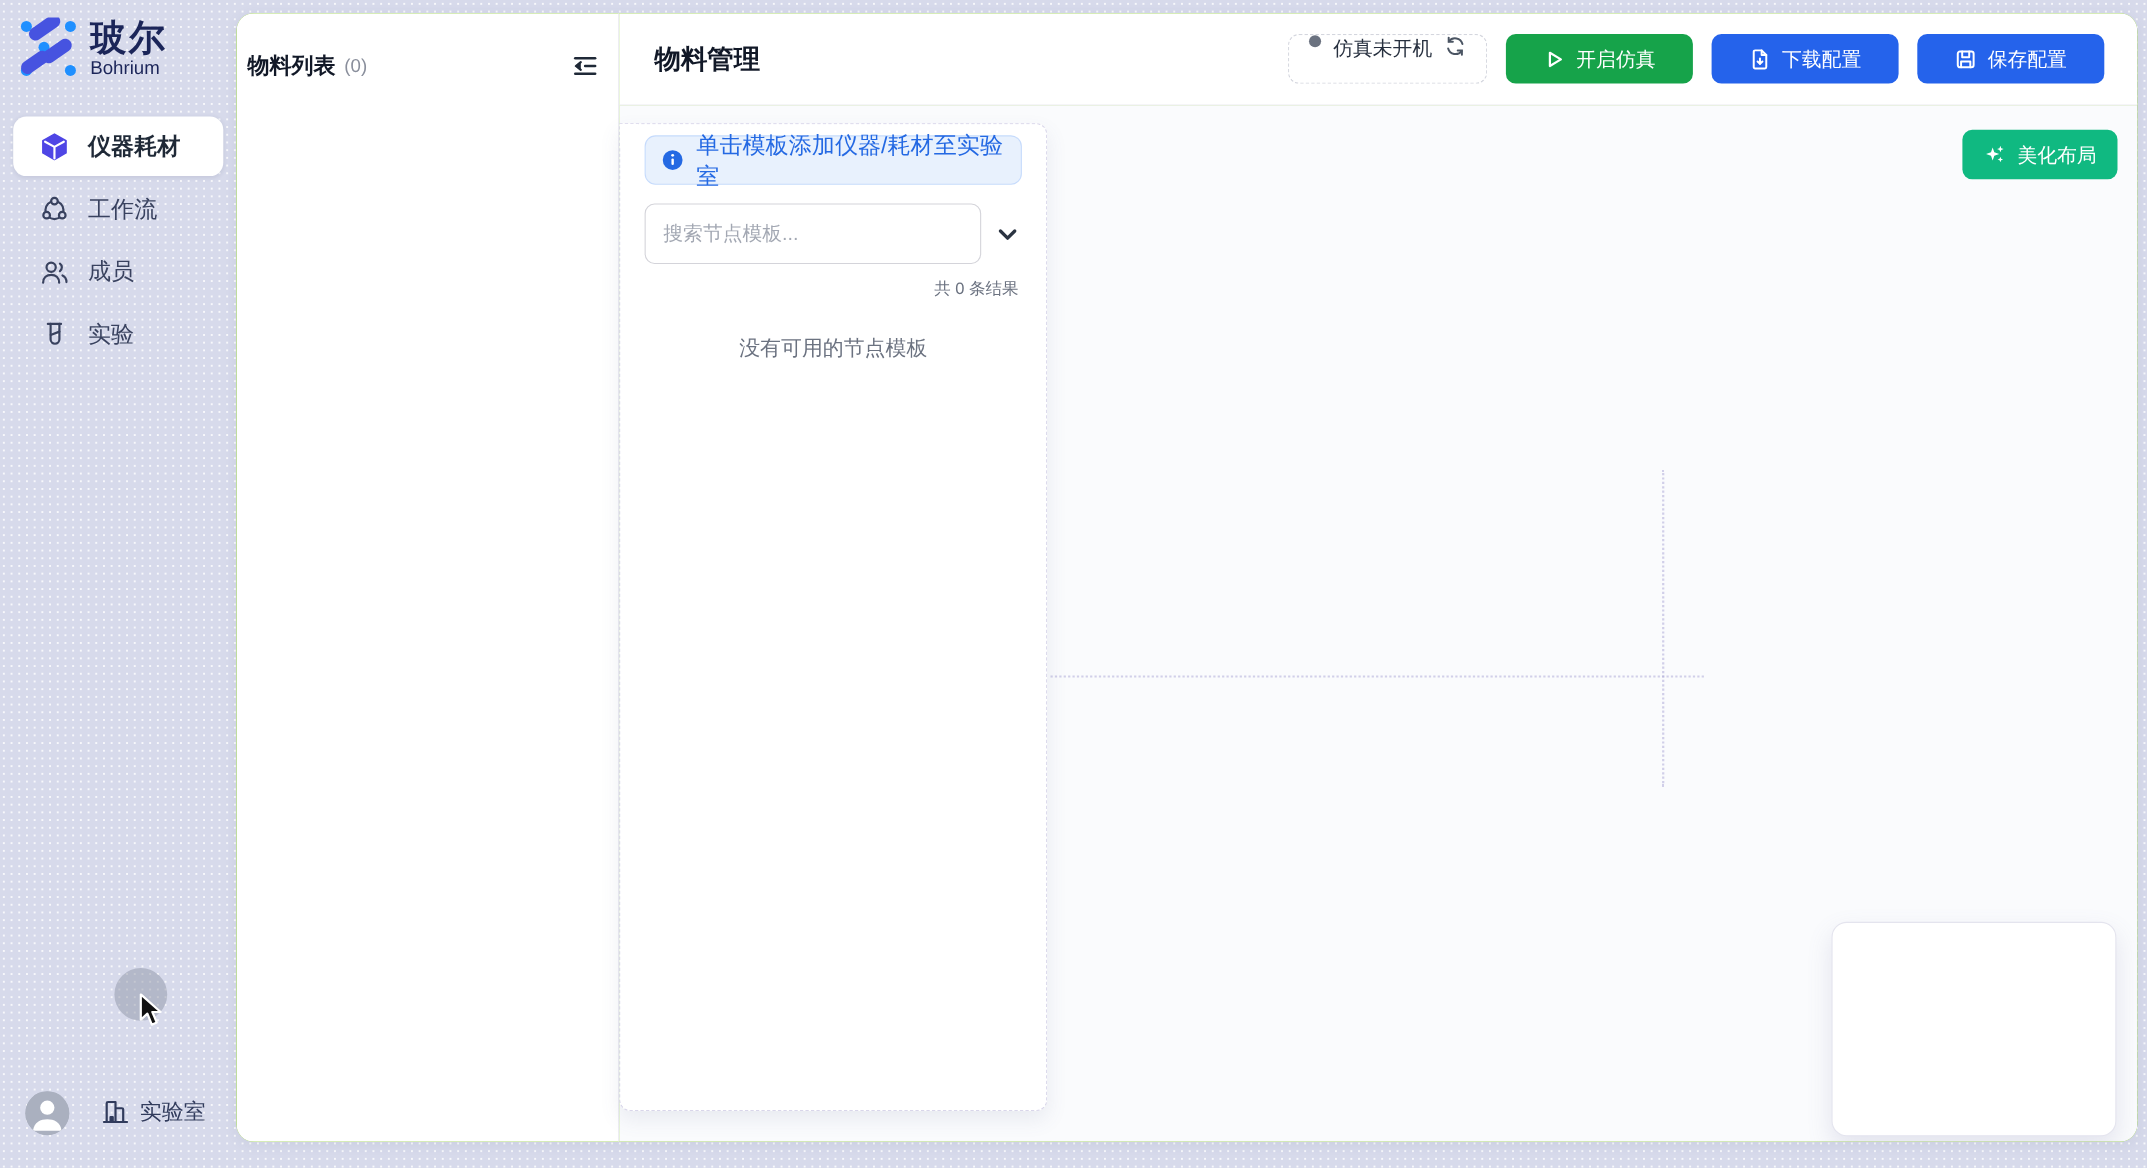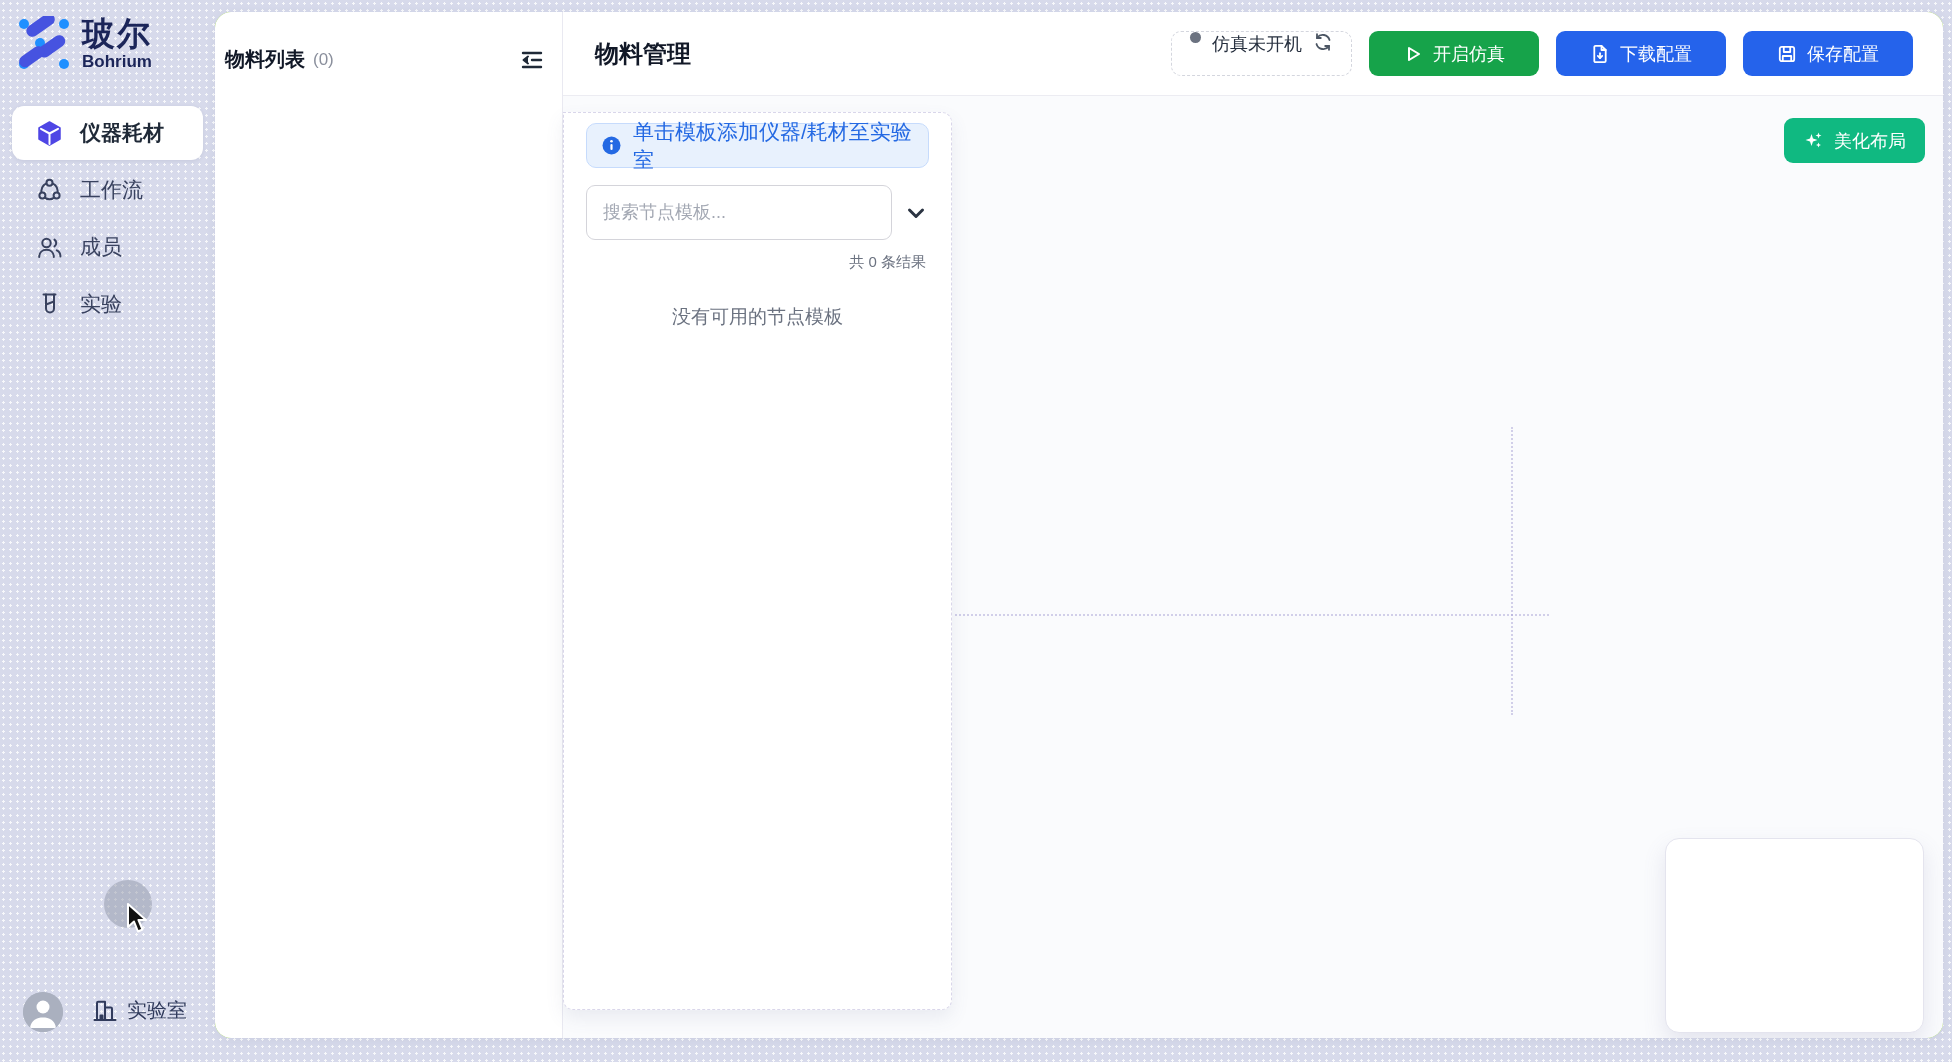--- a/index.html
+++ b/index.html
@@ -11,21 +11,21 @@
     background-size:7px 7px;
     position:relative;
     color:#1f2937;
   }
 
   
   .sidebar { position:absolute; left:0; top:0; width:215px; height:1062px; }
   .logo-row { position:absolute; left:16px; top:16px; display:flex; align-items:center; gap:10px; }
   .logo-mark { width:56px; height:56px; }
   .logo-text .cn { font-size:33px; font-weight:700; color:#1b2559; letter-spacing:2px; line-height:36px;}
-  .logo-text .en { font-size:17px; font-weight:700; color:#1b2559; line-height:20px;}
+  .logo-text .en { font-size:17px; font-weight:400; color:#1b2559; line-height:20px;}
   .nav { position:absolute; left:12px; right:12px; top:106px; display:flex; flex-direction:column; gap:3px;justify-content:space-between; }
   .nav-item { height:54px; display:flex; align-items:center; gap:17px; padding-left:24px;
               border-radius:12px; color:#39425f; font-size:21px; cursor:pointer; }
   .nav-item.active { background:#fff; box-shadow:0 1px 4px rgba(40,50,90,.10); color:#1f2937; font-weight:600; }
   .nav-item .ni { width:27px; height:27px; flex:0 0 27px; }
   .side-footer { position:absolute; left:0; bottom:10px; width:215px; height:60px; }
   .avatar { position:absolute; left:23px; top:0; width:40px; height:40px; border-radius:50%;
             background:#aab0bf; overflow:hidden; }
   .lab-item { position:absolute; left:92px; top:5px; display:flex; align-items:center; gap:9px;
               color:#313b5c; font-size:20px; cursor:pointer; }

